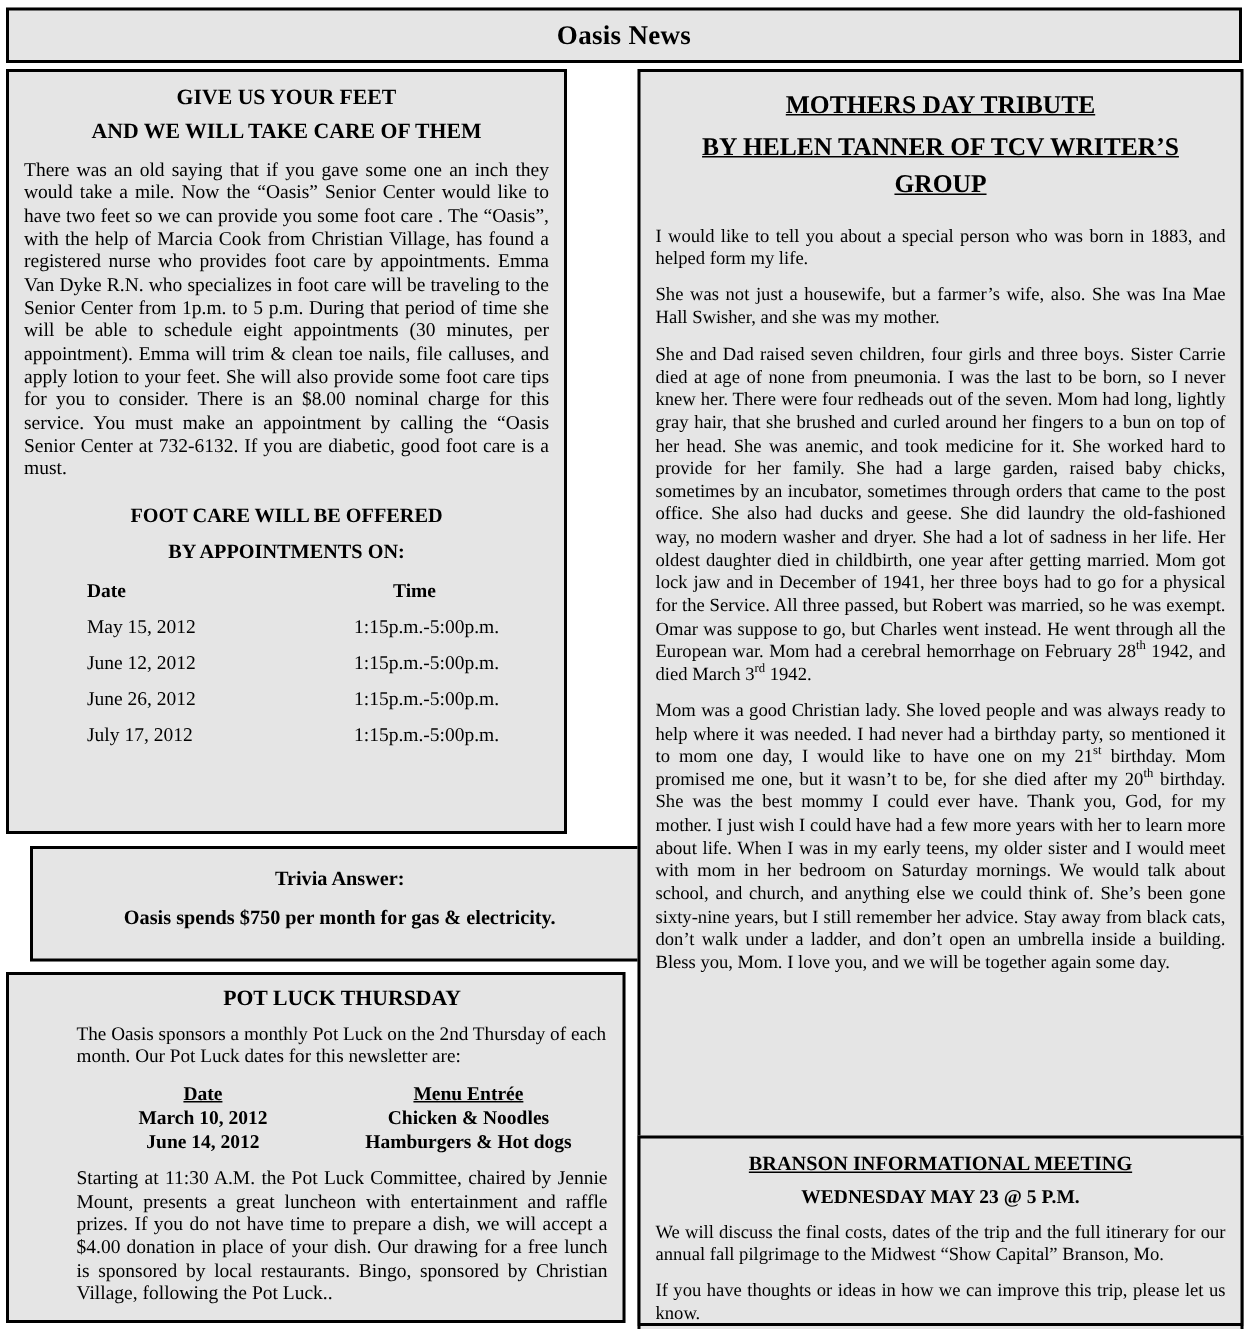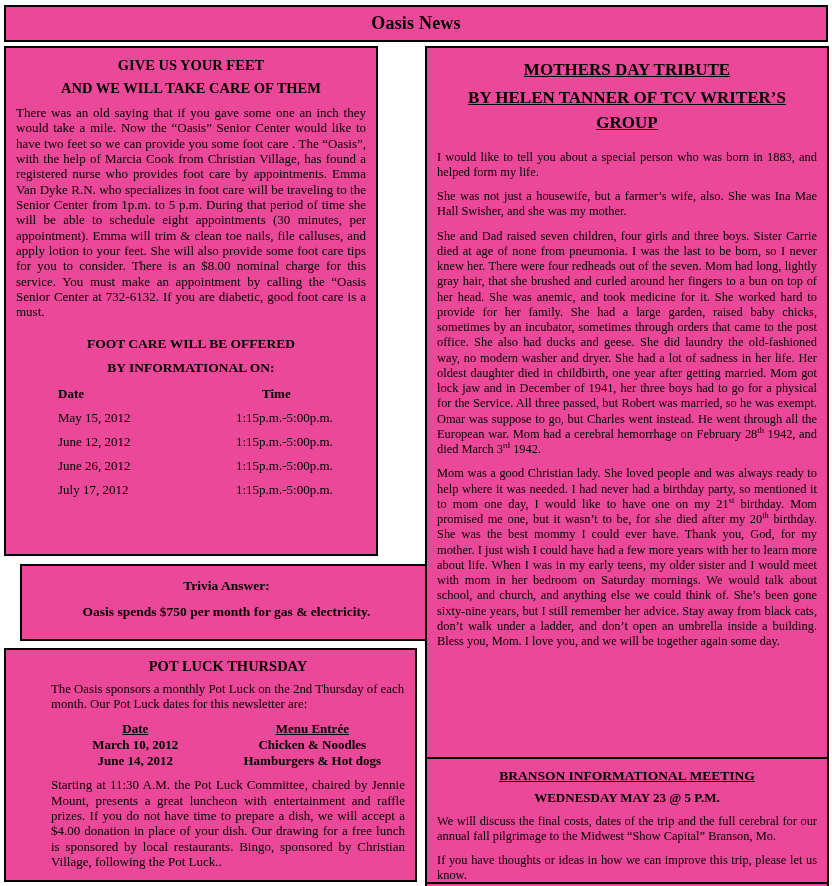--- a/index.html
+++ b/index.html
@@ -4,21 +4,21 @@
 <style>
   * { margin:0; padding:0; box-sizing:border-box; }
   html, body { width:832px; height:886px; }
   body {
     background:#ffffff;
     color:#000000;
     font-family:"Liberation Serif", "DejaVu Serif", serif;
     position:relative;
     overflow:hidden;
   }
-  .box { position:absolute; border:2px solid #000; background:#ec4899; overflow:hidden; }
+  .box { position:absolute; border:2px solid #000; background:#e5e5e5; overflow:hidden; }
   .article { padding:7px 10px; }
   .c { text-align:center; }
   .b { font-weight:bold; }
   .u { text-decoration:underline; }
   .j { text-align:justify; }
 
   
   #masthead { left:4px; top:5px; width:824px; height:37px; display:flex; align-items:center; justify-content:center; }
   #masthead h1 { font-size:18px; font-weight:bold; letter-spacing:0.2px; }
 
@@ -67,21 +67,21 @@
 
 <header class="box" id="masthead">
   <h1>Oasis News</h1>
 </header>
 
 <section class="box article" id="foot-care">
   <h2 class="c b fc-title">GIVE US YOUR FEET</h2>
   <h2 class="c b fc-title">AND WE WILL TAKE  CARE OF THEM</h2>
   <p class="j body-l">There was an old saying that if you gave some one an inch they would take a mile. Now the “Oasis” Senior Center would like to have two feet so we can provide you some foot care . The “Oasis”, with the help of Marcia Cook from Christian Village, has found a registered nurse who provides foot care by appointments. Emma Van Dyke R.N. who specializes in foot care will be traveling to the Senior Center from 1p.m. to 5 p.m. During that period of time she will be able to schedule eight appointments (30 minutes, per appointment). Emma will trim &amp; clean toe nails, file calluses, and apply lotion to your feet. She will also provide some foot care tips for you to consider. There is an $8.00 nominal charge for this service. You must make an appointment by calling the “Oasis Senior Center at 732-6132. If you are diabetic, good foot care is a must.</p>
   <h3 class="c b fc-sub first">FOOT CARE WILL BE OFFERED</h3>
-  <h3 class="c b fc-sub">BY INFORMATIONAL ON:</h3>
+  <h3 class="c b fc-sub">BY APPOINTMENTS ON:</h3>
   <div class="fc-table">
     <div class="fc-row fc-head b">
       <span>Date</span>
       <span class="time-head">Time</span>
     </div>
     <div class="fc-row">
       <span>May 15, 2012</span>
       <span>1:15p.m.-5:00p.m.</span>
     </div>
     <div class="fc-row">
@@ -129,15 +129,15 @@
   <h2 class="c b u md-title">BY HELEN TANNER OF TCV WRITER’S GROUP</h2>
   <p class="j body-r lead"><span>I would like to tell you about a special person who was born in 1883, and helped form my life.</span></p>
   <p class="j body-r"><span>She was not just a housewife, but a farmer’s wife, also. She was Ina Mae Hall Swisher, and she was my mother.</span></p>
   <p class="j body-r"><span>She and Dad raised seven children, four girls and three boys. Sister Carrie died at age of none from pneumonia. I was the last to be born, so I never knew her. There were four redheads out of the seven. Mom had long, lightly gray hair, that she brushed and curled around her fingers to a bun on top of her head. She was anemic, and took medicine for it. She worked hard to provide for her family. She had a large garden, raised baby chicks, sometimes by an incubator, sometimes through orders that came to the post office. She also had ducks and geese. She did laundry the old-fashioned way, no modern washer and dryer. She had a lot of sadness in her life. Her oldest daughter died in childbirth, one year after getting married. Mom got lock jaw and in December of 1941, her three boys had to go for a physical for the Service. All three passed, but Robert was married, so he was exempt. Omar was suppose to go, but Charles went instead. He went through all the European war. Mom had a cerebral hemorrhage on February 28</span><sup>th</sup><span> 1942, and died March 3</span><sup>rd</sup><span> 1942.</span></p>
   <p class="j body-r"><span>Mom was a good Christian lady. She loved people and was always ready to help where it was needed. I had never had a birthday party, so mentioned it to mom one day, I would like to have one on my 21</span><sup>st</sup><span> birthday.  Mom promised me one, but it wasn’t to be, for she died after my 20</span><sup>th</sup><span> birthday. She was the best mommy I could ever have. Thank you, God, for my mother. I just wish I could have had a few more years with her to learn more about life. When I was in my early teens, my older sister and I would meet with mom in her bedroom on Saturday mornings. We would talk about school, and church, and anything else we could think of. She’s been gone sixty-nine years, but I still remember her advice. Stay away from black cats, don’t walk under a ladder, and don’t open an umbrella inside a building. Bless you, Mom. I love you, and we will be together again some day.</span></p>
 </section>
 
 <section class="box article" id="branson">
   <h2 class="c b u br-title">BRANSON INFORMATIONAL MEETING</h2>
   <h3 class="c b br-sub">WEDNESDAY MAY 23 @ 5 P.M.</h3>
-  <p class="j body-r br-p">We will discuss the final costs, dates of the trip and the full cerebral for our annual fall pilgrimage to the Midwest “Show Capital” Branson, Mo.</p>
+  <p class="j body-r br-p">We will discuss the final costs, dates of the trip and the full itinerary for our annual fall pilgrimage to the Midwest “Show Capital” Branson, Mo.</p>
   <p class="j body-r br-p">If you have thoughts or ideas in how we can improve this trip, please let us know.</p>
 </section>
 
 </body></html>

